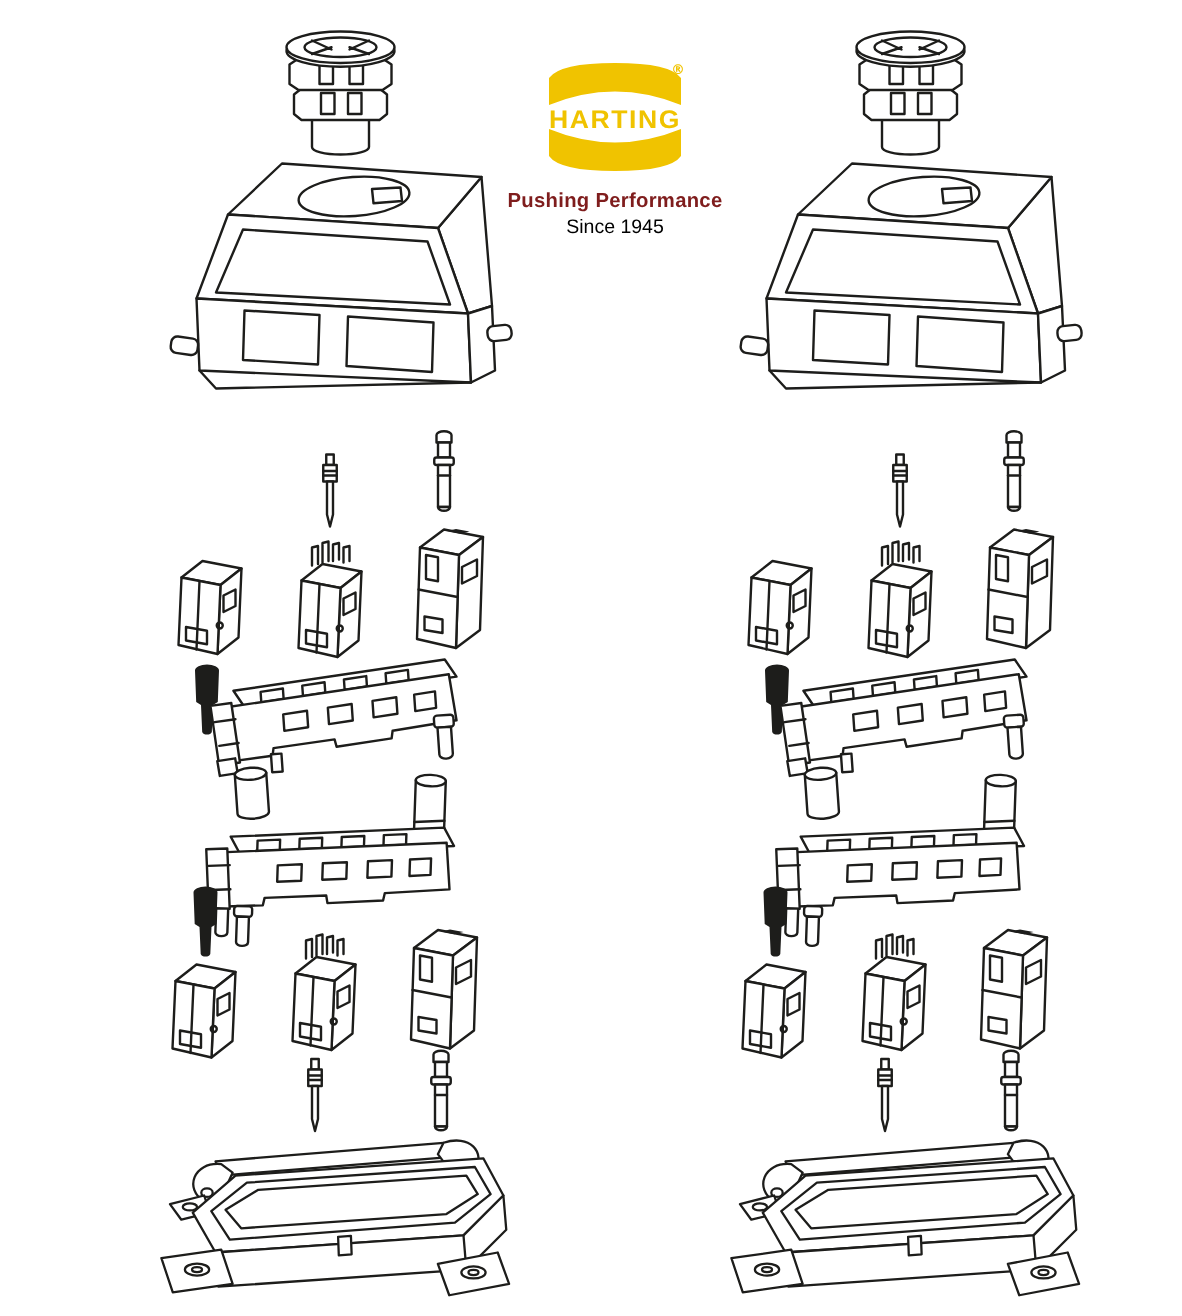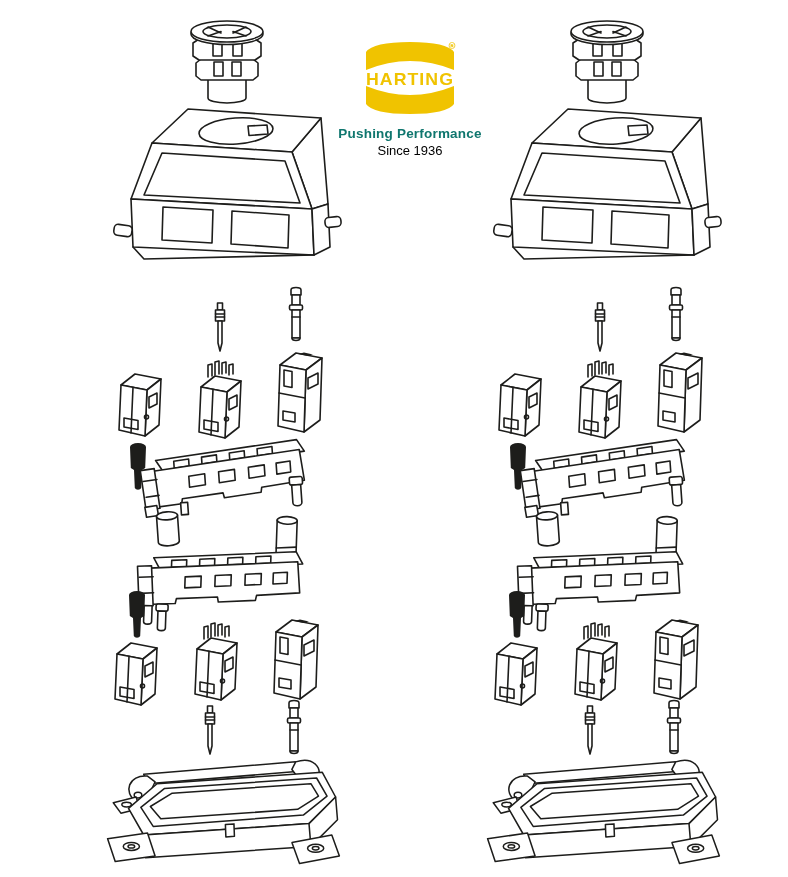--- a/index.html
+++ b/index.html
@@ -5,21 +5,21 @@
   html,body { margin:0; padding:0; background:#ffffff; }
   .canvas {
     position:relative; width:788px; height:877px; background:#ffffff;
     font-family:"Liberation Sans", sans-serif; overflow:hidden;
   }
   .art { position:absolute; left:0; top:0; }
   .brand { position:absolute; left:330px; top:39px; width:160px; text-align:center; }
   .brand .logo { display:block; margin:0 auto; }
   .logo-word { font-family:"Liberation Sans", sans-serif; font-weight:bold; font-size:17px; letter-spacing:1px; fill:#F0C300; }
   .logo-reg  { font-family:"DejaVu Sans", sans-serif; font-weight:bold; font-size:9px; fill:#F0C300; }
-  .tagline { margin-top:9px; font-weight:bold; font-size:13.5px; color:#0f766e; letter-spacing:0.2px; }
+  .tagline { margin-top:9px; font-weight:bold; font-size:13.5px; color:#7f1d1d; letter-spacing:0.2px; }
   .since   { margin-top:2px; font-size:13px; color:#000000; }
   .ln { fill:none; }
 </style>
 </head>
 <body>
 
 <div class="canvas">
 
   <svg class="art" width="788" height="877" viewBox="0 0 788 877" xmlns="http://www.w3.org/2000/svg" xmlns:xlink="http://www.w3.org/1999/xlink">
     <defs>
@@ -198,16 +198,16 @@
   </svg>
 
   <div class="brand">
     <svg class="logo" width="96" height="78" viewBox="0 0 96 78" xmlns="http://www.w3.org/2000/svg">
       <path d="M4,31 Q48,13 92,31 L92,13 Q85,3 48,3 Q11,3 4,13 Z" fill="#F0C300"></path>
       <path d="M4,47 Q48,65 92,47 L92,65 Q85,75 48,75 Q11,75 4,65 Z" fill="#F0C300"></path>
       <text x="48" y="46" text-anchor="middle" textLength="88" lengthAdjust="spacingAndGlyphs" class="logo-word">HARTING</text>
       <text x="90" y="10" text-anchor="middle" class="logo-reg">®</text>
     </svg>
     <div class="tagline">Pushing Performance</div>
-    <div class="since">Since 1936</div>
+    <div class="since">Since 1945</div>
   </div>
 
 </div>
 
 </body></html>

